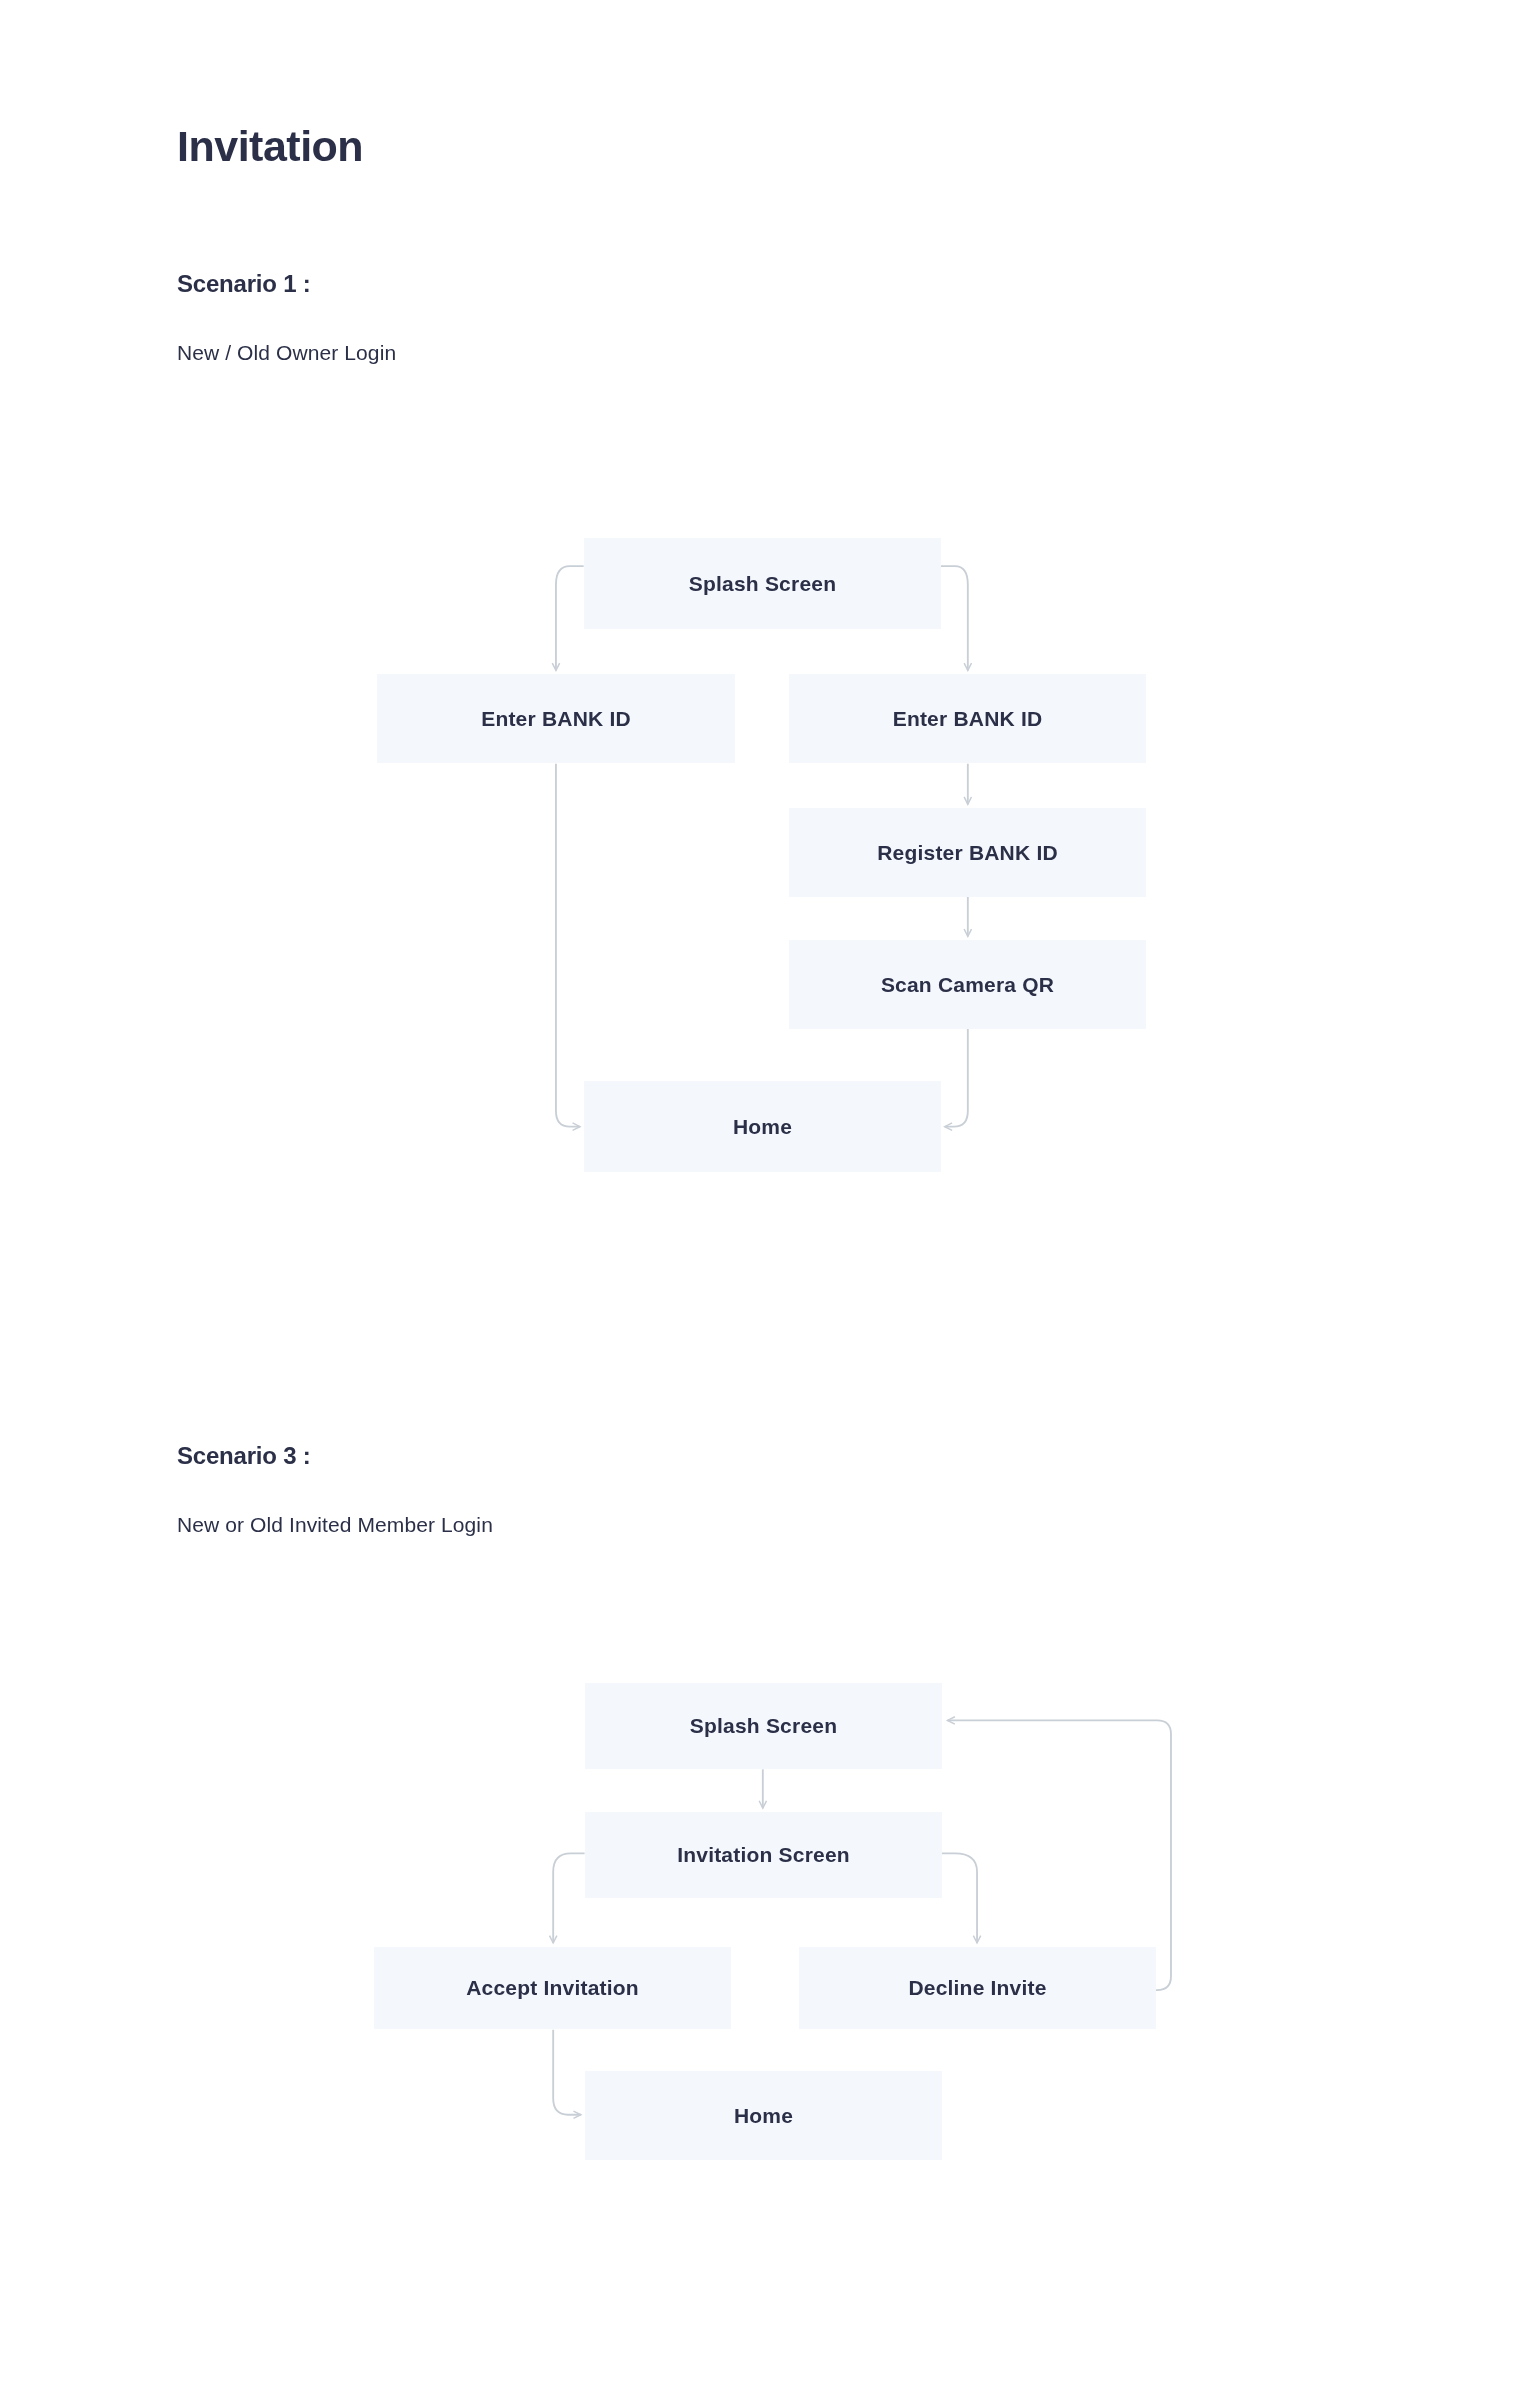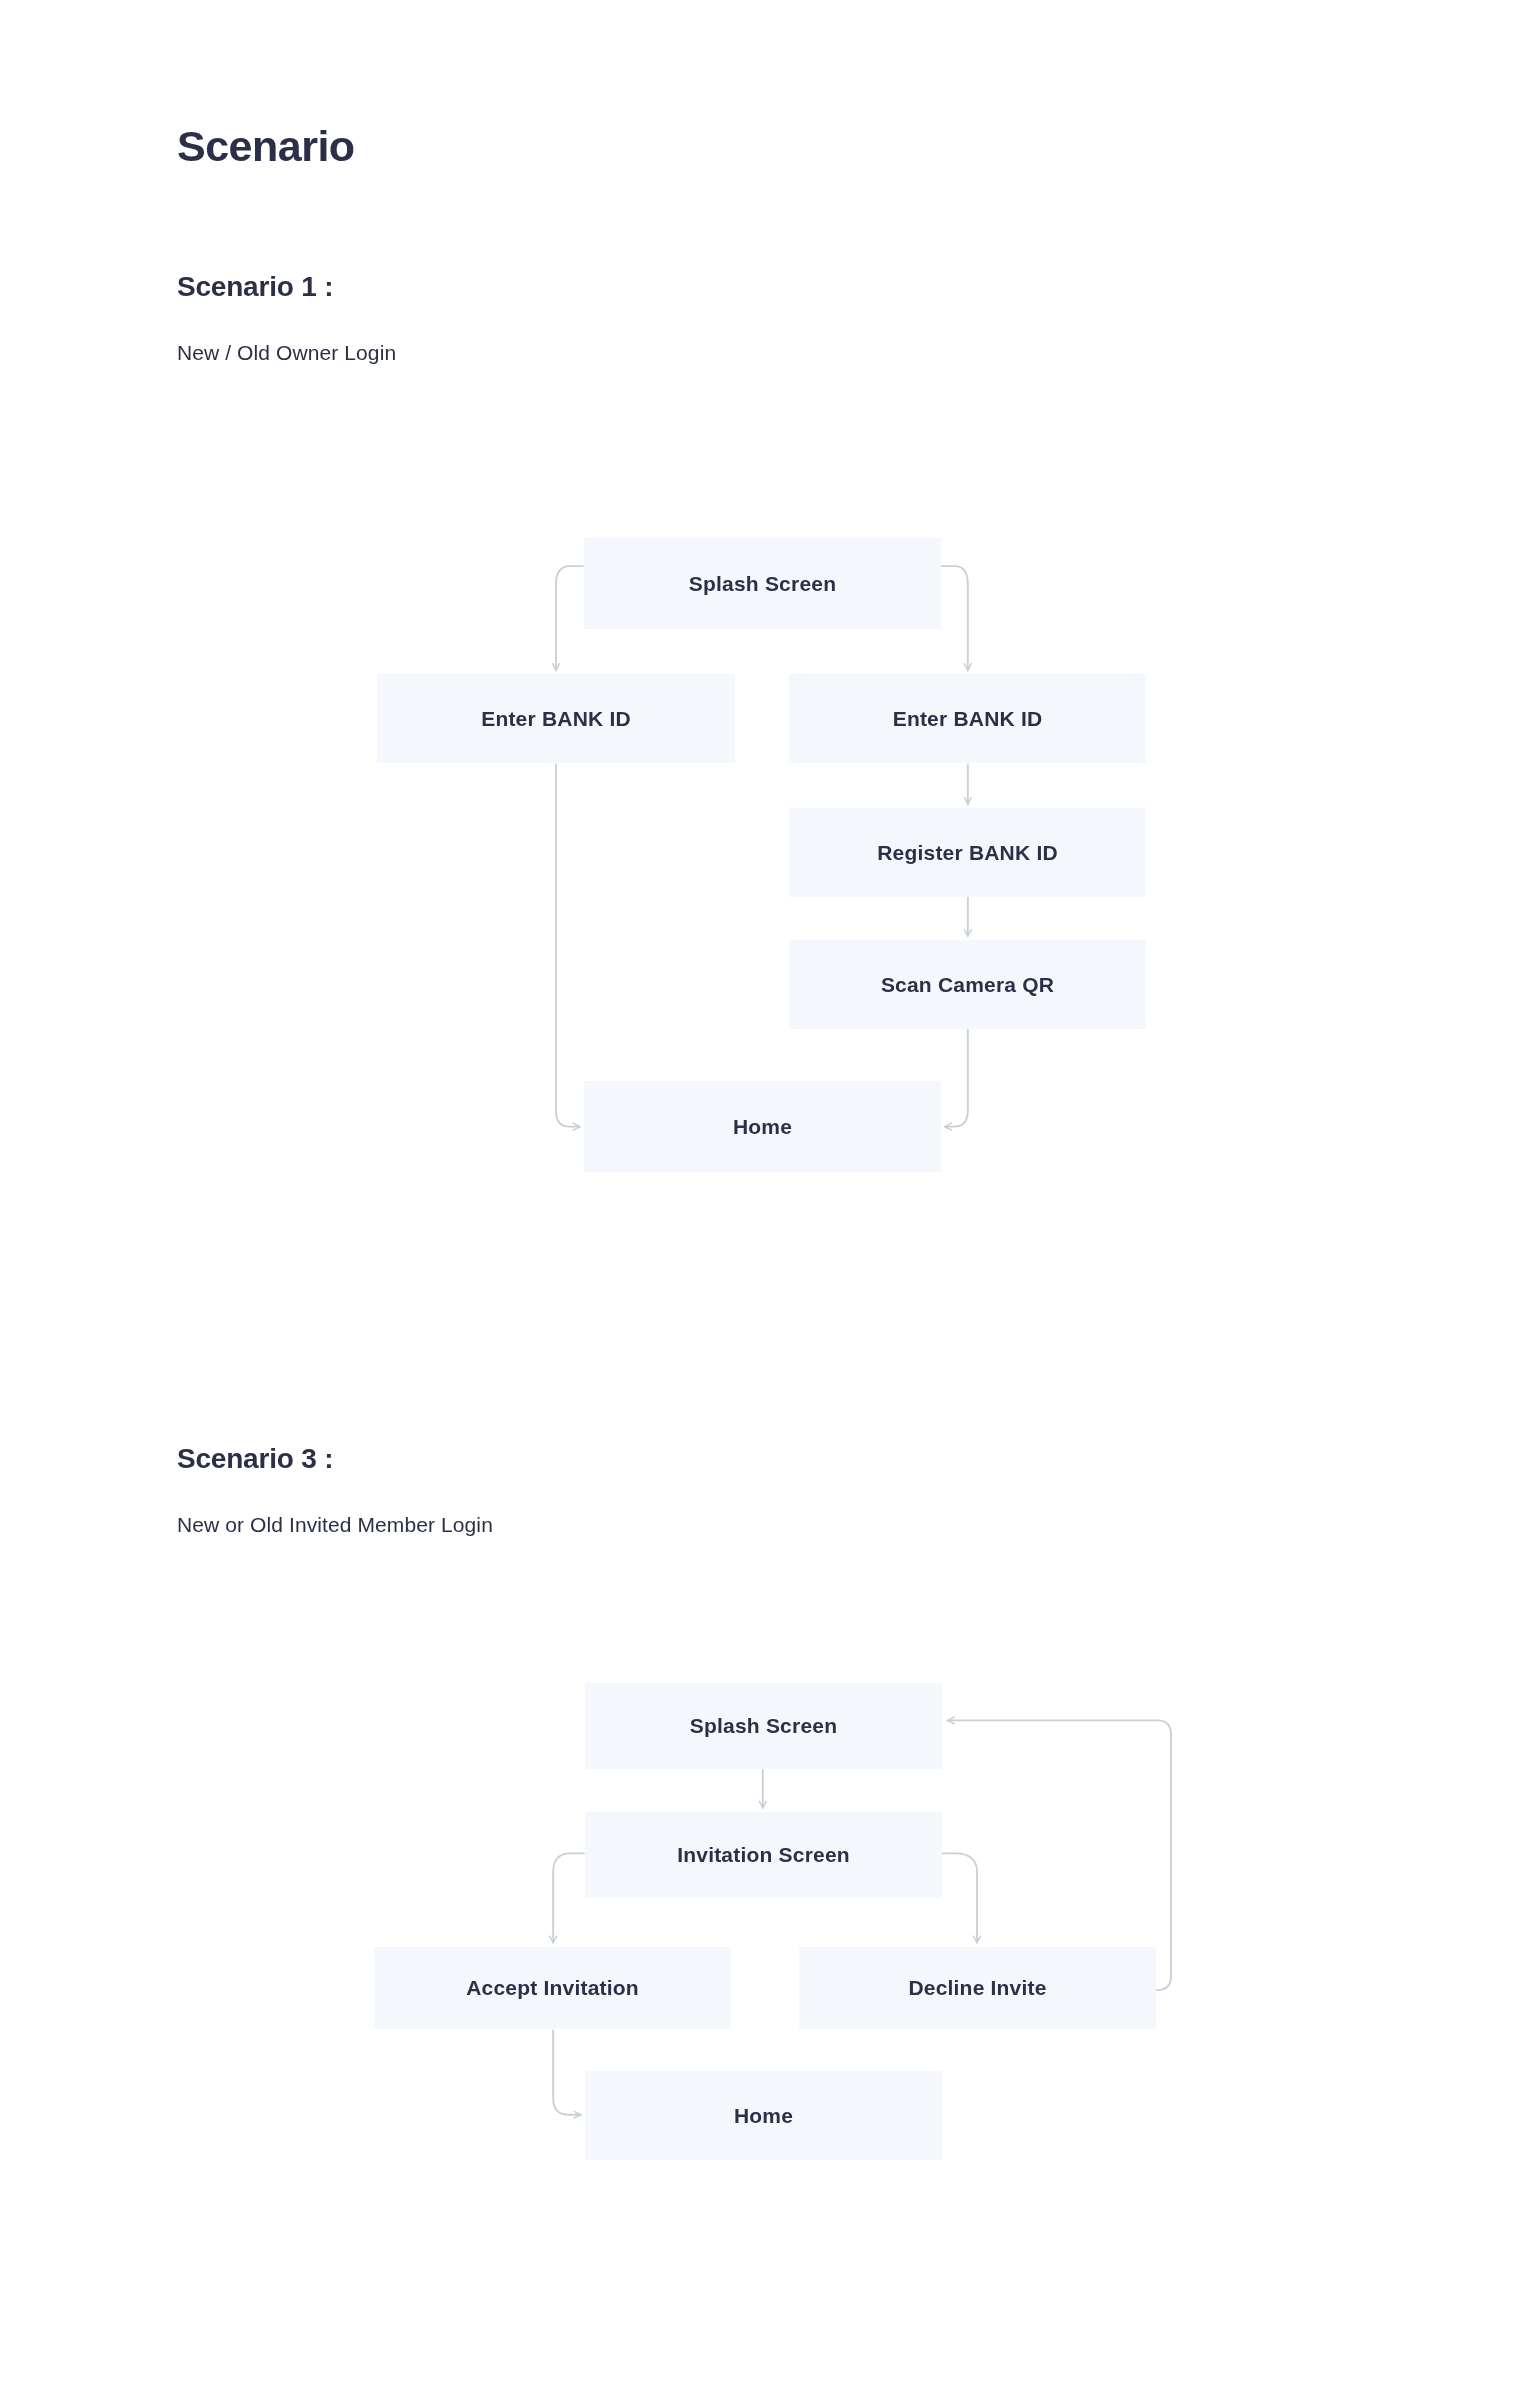--- a/index.html
+++ b/index.html
@@ -25,21 +25,21 @@
     left: 177px;
     top: 123px;
     font-size: 43px;
     font-weight: bold;
     letter-spacing: -0.5px;
     color: #2b3048;
     line-height: 1.1;
   }
   .scenario-title {
     position: absolute;
-    font-size: 28px;
+    font-size: 24px;
     font-weight: bold;
     letter-spacing: -0.2px;
     color: #2b3048;
     line-height: 1.2;
   }
   .scenario-sub {
     position: absolute;
     font-size: 21px;
     font-weight: normal;
     letter-spacing: 0.1px;
@@ -76,21 +76,21 @@
     text-align: center;
     white-space: normal;
     padding: 0 5.5px;
   }
 </style>
 </head>
 <body>
 
 <div class="page">
 
-  <div class="page-title">Scenario</div>
+  <div class="page-title">Invitation</div>
 
   <div class="scenario-title s1-title">Scenario 1 :</div>
   <div class="scenario-sub s1-sub">New / Old Owner Login</div>
 
   <div class="scenario-title s2-title">Scenario 3 :</div>
   <div class="scenario-sub s2-sub">New or Old Invited Member Login</div>
 
   <svg class="edges" viewBox="0 0 1660 2587" xmlns="http://www.w3.org/2000/svg">
     <defs>
       <marker id="ah" markerWidth="12" markerHeight="12" refX="9" refY="5" orient="auto" markerUnits="userSpaceOnUse">

